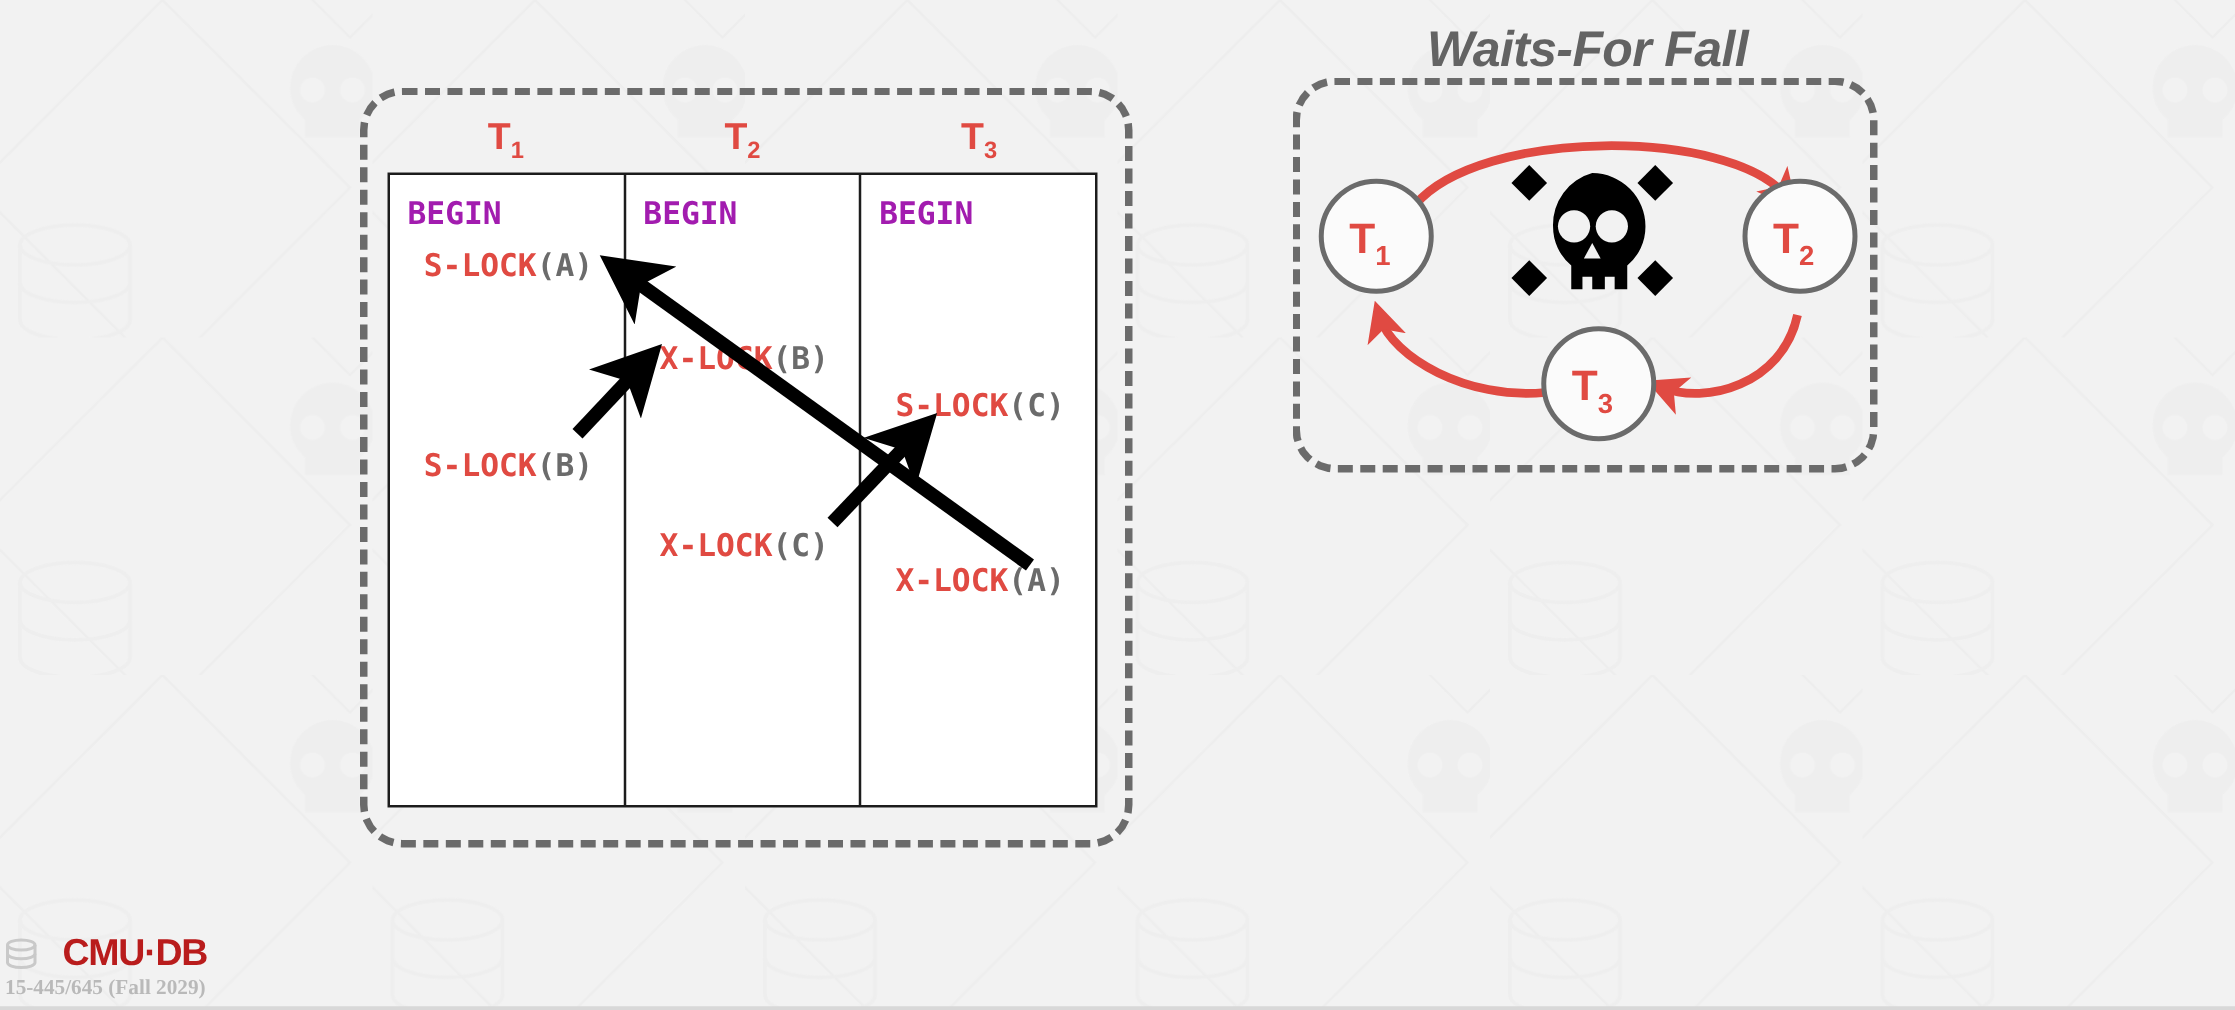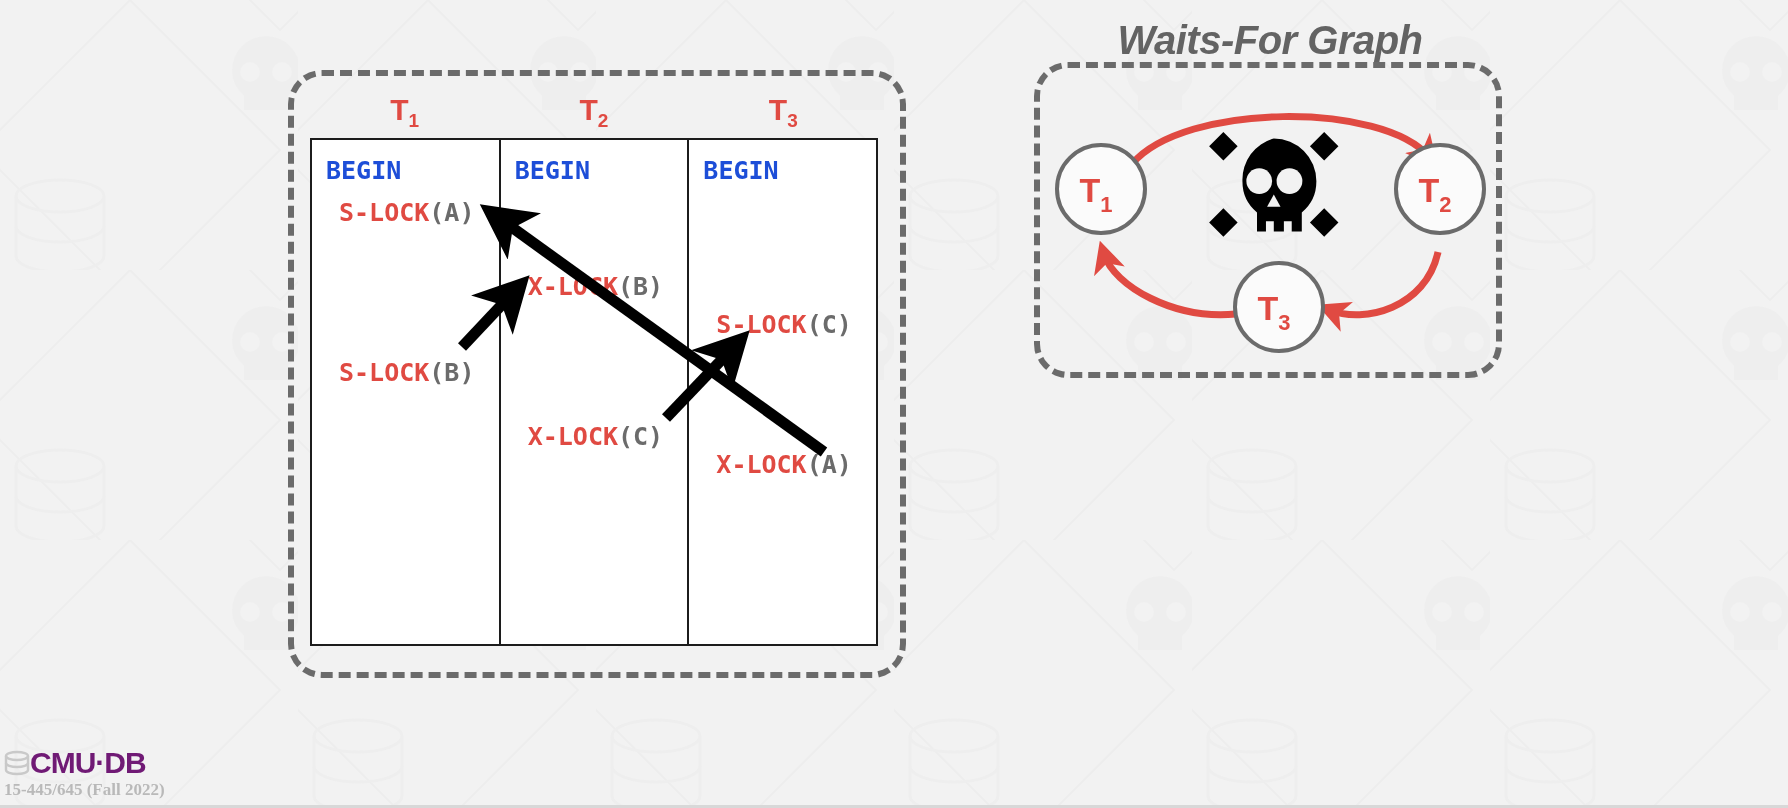--- a/index.html
+++ b/index.html
@@ -72,21 +72,21 @@
 
   .op {
     position:absolute; left:14px;
     font-family:"DejaVu Sans Mono", monospace;
     font-size:25px; font-weight:bold;
     white-space:nowrap;
     line-height:1;
   }
   .op .lock { color:#e04a42;margin-left:13px; }
   .op .obj  { color:#6b6b6b; font-weight:bold; }
-  .op.begin { color:#1d4ed8; }
+  .op.begin { color:#a21caf; }
 
   
   #schedule-arrows {
     position:absolute; left:288px; top:70px;
     width:618px; height:608px;
     pointer-events:none;
   }
 
   
   #wfg-svg { position:absolute; left:1034px; top:62px; width:468px; height:316px; }
@@ -94,22 +94,22 @@
   .node-label {
     fill:#e04a42; font-family:"Liberation Sans", sans-serif;
     font-weight:bold; font-size:34px; text-anchor:middle;
   }
   .node-sub { font-size:22px; }
   .wfg-edge { fill:none; stroke:#e04a42; stroke-width:7; }
 
   
   #footer { position:absolute; left:4px; bottom:8px; }
   #cmudb-logo {
-    display:flex; align-items:center; gap:0;
-    color:#701a75; font-weight:bold; font-size:30px;
+    display:flex; align-items:center; gap:20px;
+    color:#b91c1c; font-weight:bold; font-size:30px;
     letter-spacing:-1px; line-height:1;
   }
   #course-line {
     color:#b9b9b9; font-family:"Liberation Serif", serif;
     font-weight:bold; font-size:17px; margin-top:2px;
   }
   #bottom-rule {
     position:absolute; left:0; bottom:0; width:1788px; height:3px;
     background:#d8d8d8;
   }
@@ -134,21 +134,21 @@
         <circle cx="250" cy="72" r="10" fill="#f2f2f2"></circle>
         <circle cx="282" cy="72" r="10" fill="#f2f2f2"></circle>
       </g>
     </pattern>
   </defs>
   <rect width="1788" height="808" fill="url(#wmpat)"></rect>
 </svg>
 
 <div id="slide">
 
-  <div class="panel-title" id="wfg-title">Waits-For Graph</div>
+  <div class="panel-title" id="wfg-title">Waits-For Fall</div>
 
   <div class="dashed-box" id="schedule-box"></div>
   <div class="dashed-box" id="wfg-box"></div>
 
   <div id="schedule-headers">
     <div class="txn-head">
       <span>T</span><sub>1</sub>
     </div>
     <div class="txn-head">
       <span>T</span><sub>2</sub>
@@ -251,17 +251,17 @@
     <div id="cmudb-logo">
       <svg width="26" height="26" viewBox="0 0 26 26">
         <g fill="none" stroke="#c9c9c9" stroke-width="2.4">
           <ellipse cx="13" cy="6" rx="11" ry="4"></ellipse>
           <path d="M2 6 v14 a11 4 0 0 0 22 0 v-14"></path>
           <path d="M2 13 a11 4 0 0 0 22 0"></path>
         </g>
       </svg>
       <span>CMU·DB</span>
     </div>
-    <div id="course-line">15-445/645 (Fall 2022)</div>
+    <div id="course-line">15-445/645 (Fall 2029)</div>
   </div>
 
   <div id="bottom-rule"></div>
 </div>
 
 </body></html>

